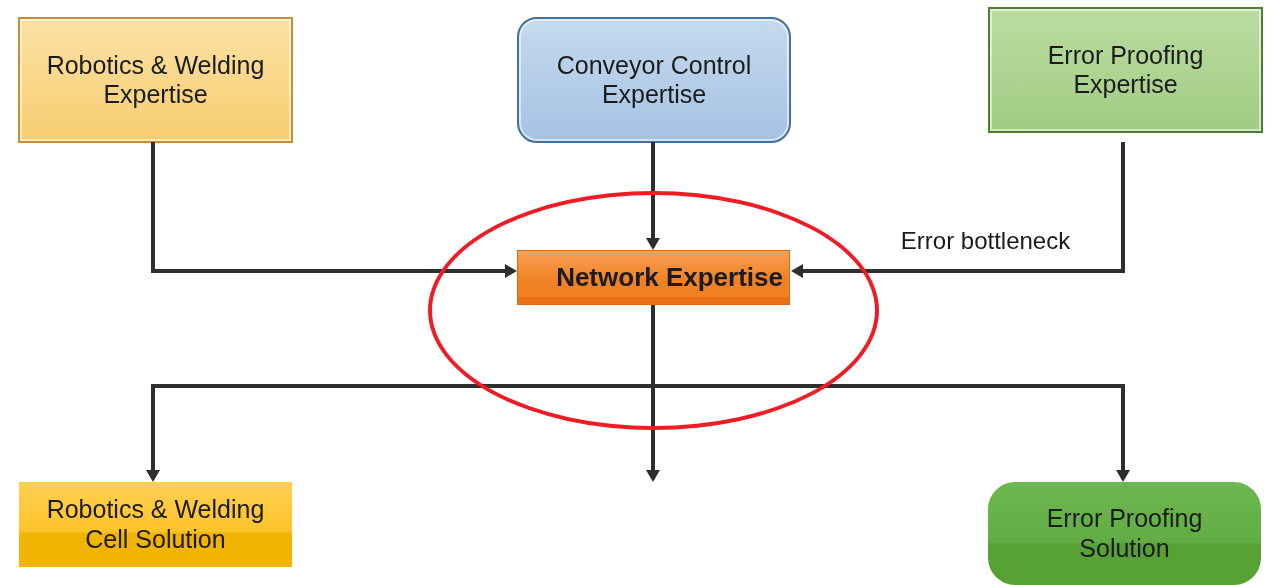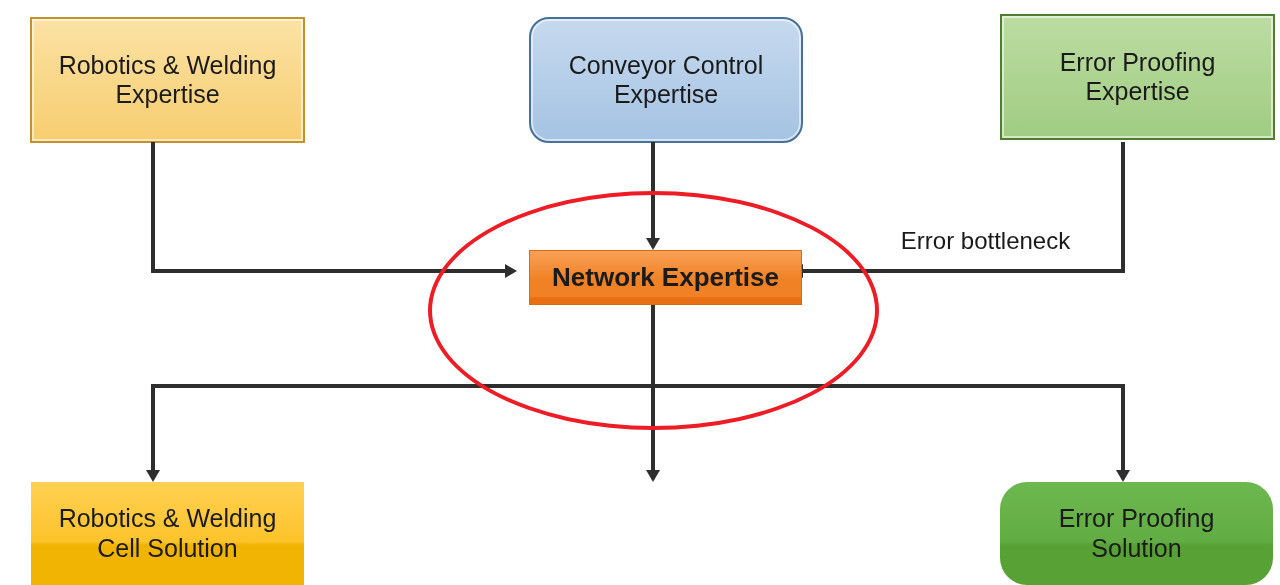--- a/index.html
+++ b/index.html
@@ -12,58 +12,57 @@
     font-family: "Liberation Sans", sans-serif;
     color: var(--text-color);
   }
 
   
   .box {
     position: absolute;
     box-sizing: border-box;
     display: flex;
     align-items: center;
-    justify-content: center;
+    justify-content: flex-end;
     text-align: center;
     font-size: 25px;
     line-height: 1.18;
     padding: 4px 12px;
     color: var(--text-color);
-    margin-left: 12px;
   }
   .box.double-border {
     border: 2px solid;
     box-shadow: inset 0 0 0 2px rgba(255,255,255,0.55);
   }
   .box.gold {
     left: 18px; top: 17px; width: 275px; height: 126px;
     border-color: var(--gold-border);
     background: linear-gradient(180deg, var(--gold-fill-top) 0%, var(--gold-fill-bottom) 100%);
   }
   .box.blue {
     left: 517px; top: 17px; width: 274px; height: 126px;
     border-color: var(--blue-border);
     background: linear-gradient(180deg, var(--blue-fill-top) 0%, var(--blue-fill-bottom) 100%);
     border-radius: 20px;
   }
   .box.green {
-    left: 988px; top: 14px; width: 275px; height: 126px;
+    left: 988px; top: 7px; width: 275px; height: 126px;
     border-color: var(--green-border);
     background: linear-gradient(180deg, var(--green-fill-top) 0%, var(--green-fill-bottom) 100%);
   }
   .box.network {
     left: 517px; top: 250px; width: 273px; height: 55px;
     font-size: 26px;
     font-weight: bold;
     border: 1px solid var(--orange-border);
     background: linear-gradient(180deg, var(--orange-top) 0%, var(--orange-mid) 55%, var(--orange-mid) 86%, var(--orange-bottom) 88%, var(--orange-bottom) 100%);
     padding: 0 6px;
   }
   .box.gold2 {
-    left: 19px; top: 482px; width: 273px; height: 103px;
+    left: 19px; top: 482px; width: 273px; height: 85px;
     background: linear-gradient(180deg, var(--gold2-top) 0%, var(--gold2-mid) 58%, var(--gold2-dark) 61%, var(--gold2-dark) 100%);
   }
   .box.blue2 {
     left: 517px; top: 482px; width: 275px; height: 103px;
     color: #111;
     background: linear-gradient(180deg, var(--blue2-top) 0%, var(--blue2-mid) 58%, var(--blue2-dark) 61%, var(--blue2-dark) 100%);
   }
   .box.green2 {
     left: 988px; top: 482px; width: 273px; height: 103px;
     background: linear-gradient(180deg, var(--green2-top) 0%, var(--green2-mid) 58%, var(--green2-dark) 61%, var(--green2-dark) 100%);

